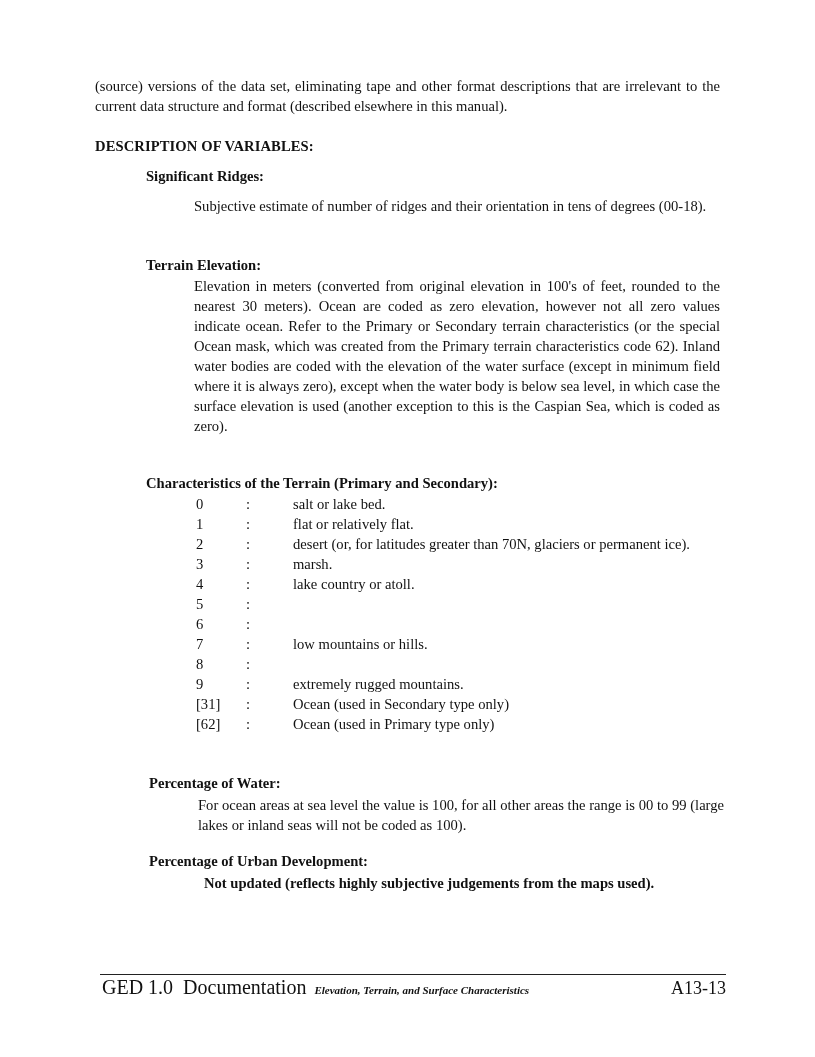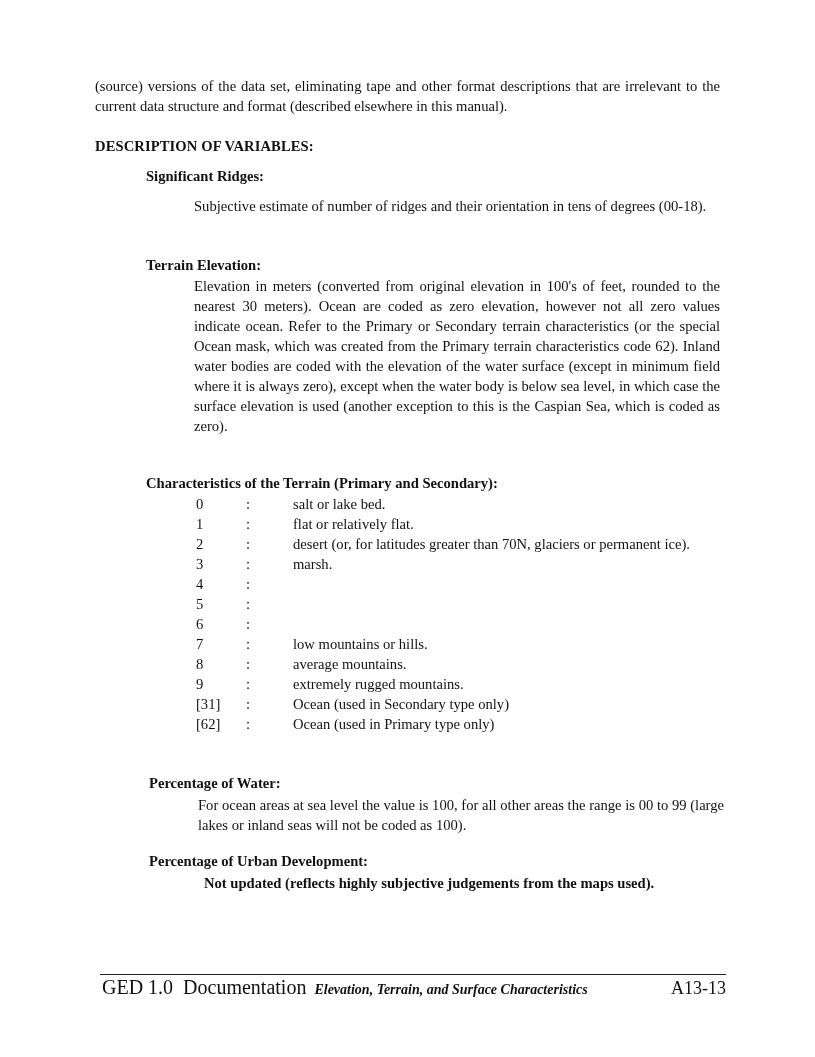--- a/index.html
+++ b/index.html
@@ -27,21 +27,21 @@
   .code-row .code { width: 50px; flex: none; }
   .code-row .colon { width: 47px; flex: none; }
   .code-row .desc { flex: 1; }
   #water-title { top: 775px; left: 149px; }
   #water-body { top: 795px; left: 198px; width: 526px; }
   #urban-title { top: 853px; left: 149px; }
   #urban-body { top: 873px; left: 204px; font-weight: bold; }
   #footer-rule { left: 100px; top: 974px; width: 626px; height: 0; border-top: 1.3px solid #222; }
   #footer { left: 102px; top: 976px; width: 624px; display: flex; align-items: baseline; }
   #footer .f-main { font-size: 20px; }
-  #footer .f-sub { font-size: 14px; font-style: italic; font-weight: bold; margin-left: 8px; }
+  #footer .f-sub { font-size: 11px; font-style: italic; font-weight: bold; margin-left: 8px; }
   #footer .f-page { margin-left: auto; font-size: 18px; }
 </style>
 </head>
 <body>
 
 <div id="intro" class="abs para justify">(source) versions of the data set, eliminating tape and other format descriptions that are irrelevant to the current data structure and format (described elsewhere in this manual).</div>
 
 <div id="desc-heading" class="abs bold">DESCRIPTION OF VARIABLES:</div>
 
 <div id="ridges-title" class="abs var-title">Significant Ridges:</div>
@@ -68,38 +68,38 @@
       <span class="desc">desert (or, for latitudes greater than 70N, glaciers or permanent ice).</span>
     </div>
     <div class="code-row">
       <span class="code">3</span>
       <span class="colon">:</span>
       <span class="desc">marsh.</span>
     </div>
     <div class="code-row">
       <span class="code">4</span>
       <span class="colon">:</span>
+      <span class="desc">lake country or atoll.</span>
     </div>
     <div class="code-row">
       <span class="code">5</span>
       <span class="colon">:</span>
     </div>
     <div class="code-row">
       <span class="code">6</span>
       <span class="colon">:</span>
     </div>
     <div class="code-row">
       <span class="code">7</span>
       <span class="colon">:</span>
       <span class="desc">low mountains or hills.</span>
     </div>
     <div class="code-row">
       <span class="code">8</span>
       <span class="colon">:</span>
-      <span class="desc">average mountains.</span>
     </div>
     <div class="code-row">
       <span class="code">9</span>
       <span class="colon">:</span>
       <span class="desc">extremely rugged mountains.</span>
     </div>
     <div class="code-row">
       <span class="code">[31]</span>
       <span class="colon">:</span>
       <span class="desc">Ocean (used in Secondary type only)</span>

